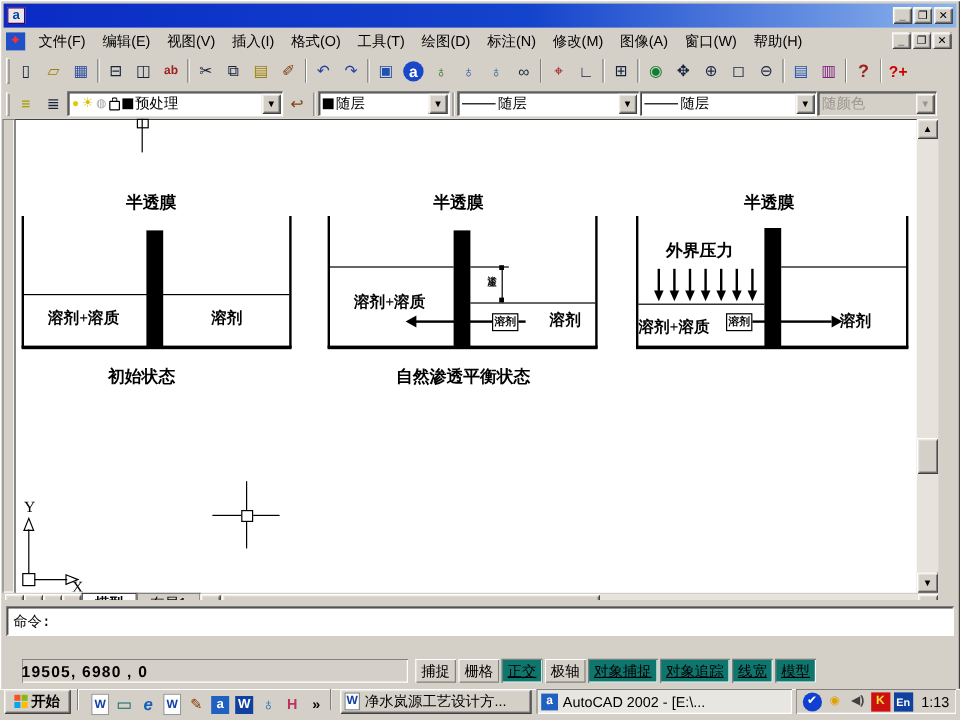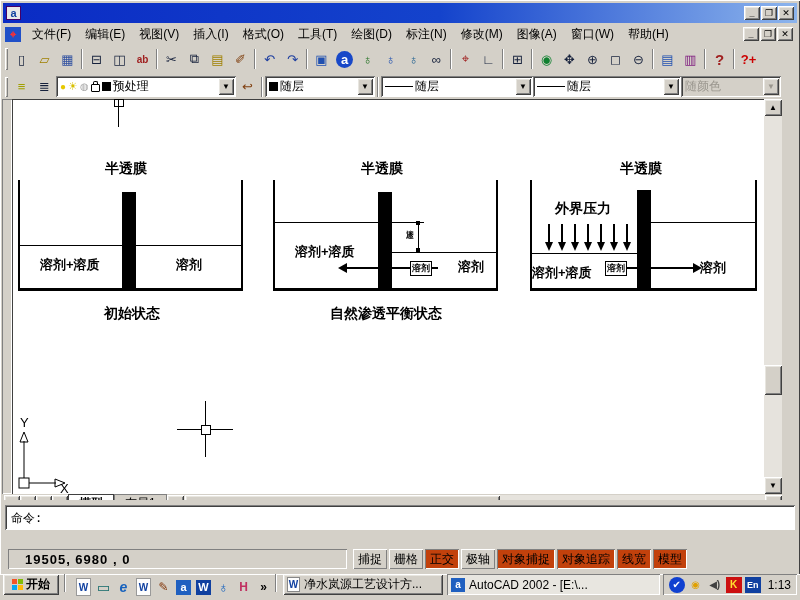--- a/index.html
+++ b/index.html
@@ -48,21 +48,21 @@
   .lockico::before{content:"";position:absolute;left:1px;top:-4px;width:3px;height:3px;
      border:1px solid #000;border-bottom:none;border-radius:2px 2px 0 0;}
   .swatch{width:9px;height:9px;background:#000;display:inline-block;}
   .ltline{width:28px;height:1px;background:#000;display:inline-block;}
   .disabled{color:#9a968e;background:#d4d0c8;}
   .disabled .arrowbtn{color:#9a968e;}
   
   .workspace{left:2px;top:99px;width:796px;height:413px;background:#d4d0c8;}
   .leftstrip{left:0;top:0;width:10px;height:395px;}
   .canvas{left:10px;top:0;width:752px;height:395px;background:#fff;
-     box-shadow:inset 1px 1px #404040, inset -1px -1px #fff;}
+     box-shadow:inset 1px 1px #404040, inset -1px -1px #fff;font-family:Liberation Serif, serif;}
   .blk{background:#000;}
   .lbl{position:absolute;font-weight:bold;font-size:13px;white-space:nowrap;}
   .cap{position:absolute;font-weight:bold;font-size:14px;white-space:nowrap;}
   .boxlbl{position:absolute;border:1px solid #000;background:#fff;font-size:9px;font-weight:bold;
      padding:0 1px;line-height:13px;white-space:nowrap;}
   .dimlbl{position:absolute;font-size:8px;writing-mode:vertical-rl;line-height:1;letter-spacing:1px;}
   .parrow{position:absolute;width:9px;height:27px;}
   .parrow::before{content:"";position:absolute;left:3px;top:0;width:2px;height:19px;background:#000;}
   .parrow::after{content:"";position:absolute;left:0;top:18px;width:0;height:0;
      border-left:4px solid transparent;border-right:4px solid transparent;border-top:9px solid #000;}
@@ -89,26 +89,26 @@
   .hscroll{flex:1;position:relative;background:#e6e3dd;margin-top:1px;height:16px;}
   .hthumb{position:absolute;left:18px;top:0;width:315px;height:16px;}
   
   .cmdwin{left:2px;top:500px;width:796px;height:33px;background:#d4d0c8;}
   .cmdbox{left:3px;top:5px;width:790px;height:25px;background:#fff;
      box-shadow:inset 1px 1px #808080, inset -1px -1px #fff, inset 2px 2px #404040;
      display:flex;align-items:flex-end;}
   .cmdtext{font-family:"DejaVu Sans Mono","Liberation Mono",monospace;font-size:12px;padding:0 4px 3px 6px;}
   
   .statusbar{left:2px;top:545px;width:796px;height:28px;display:flex;align-items:center;}
-  .coords{width:322px;height:20px;margin-left:6px;background:#d4d0c8;
+  .coords{width:322px;height:20px;margin-left:16px;background:#d4d0c8;
      box-shadow:inset 1px 1px #808080, inset -1px -1px #fff;
-     font-weight:bold;font-size:13px;display:flex;align-items:center;padding-left:17px;letter-spacing:1px;}
+     font-weight:bold;font-size:13px;display:flex;align-items:center;padding-left:0;letter-spacing:1px;}
   .stbtn{height:20px;margin-left:2px;padding:0 5px;font-size:12px;display:flex;align-items:center;
      background:#d4d0c8;box-shadow:inset 1px 1px #fff, inset -1px -1px #808080;}
-  .stbtn.on{box-shadow:inset 1px 1px #808080, inset -1px -1px #fff;background:#c2410c;}
+  .stbtn.on{box-shadow:inset 1px 1px #808080, inset -1px -1px #fff;background:#0f766e;text-decoration:underline;}
   
   .taskbar{left:0;top:574px;width:800px;height:26px;background:#d4d0c8;
      box-shadow:inset 0 1px #fff;display:flex;}
   .startbtn{width:56px;height:21px;margin-left:3px;display:flex;align-items:center;justify-content:center;
      gap:3px;font-weight:bold;font-size:12px;}
   .winflag{width:11px;height:11px;display:grid;grid-template-columns:5px 5px;grid-template-rows:5px 5px;gap:1px;}
   .winflag i{display:block;}
   .qlbar{display:flex;align-items:center;margin-left:6px;gap:1px;}
   .qlico{width:19px;height:19px;display:flex;align-items:center;justify-content:center;
      font-size:12px;font-weight:bold;}
@@ -265,21 +265,21 @@
       <div class="abs" style="left:102px;top:0;width:8px;height:6px;border:1px solid #000"></div>
 
       <span class="lbl" style="left:93px;top:61px;font-size:14px">半透膜</span>
       <div class="abs blk" style="left:6px;top:81px;width:2px;height:110px"></div>
       <div class="abs blk" style="left:229px;top:81px;width:2px;height:110px"></div>
       <div class="abs blk" style="left:6px;top:189px;width:225px;height:3px"></div>
       <div class="abs blk" style="left:8px;top:146px;width:221px;height:1px"></div>
       <div class="abs blk" style="left:110px;top:93px;width:14px;height:98px"></div>
       <span class="lbl" style="left:28px;top:157px">溶剂+溶质</span>
       <span class="lbl" style="left:164px;top:157px">溶剂</span>
-      <span class="cap" style="left:92px;top:206px">初始状态</span>
+      <span class="cap" style="left:78px;top:206px">初始状态</span>
 
       <span class="lbl" style="left:349px;top:61px;font-size:14px">半透膜</span>
       <div class="abs blk" style="left:261px;top:81px;width:2px;height:110px"></div>
       <div class="abs blk" style="left:484px;top:81px;width:2px;height:110px"></div>
       <div class="abs blk" style="left:261px;top:189px;width:225px;height:3px"></div>
       <div class="abs blk" style="left:263px;top:123px;width:103px;height:1px"></div>
       <div class="abs blk" style="left:380px;top:153px;width:104px;height:1px"></div>
       <div class="abs blk" style="left:380px;top:123px;width:32px;height:1px"></div>
       <div class="abs blk" style="left:406px;top:123px;width:1px;height:30px"></div>
       <div class="dimsq" style="left:404px;top:122px"></div>

